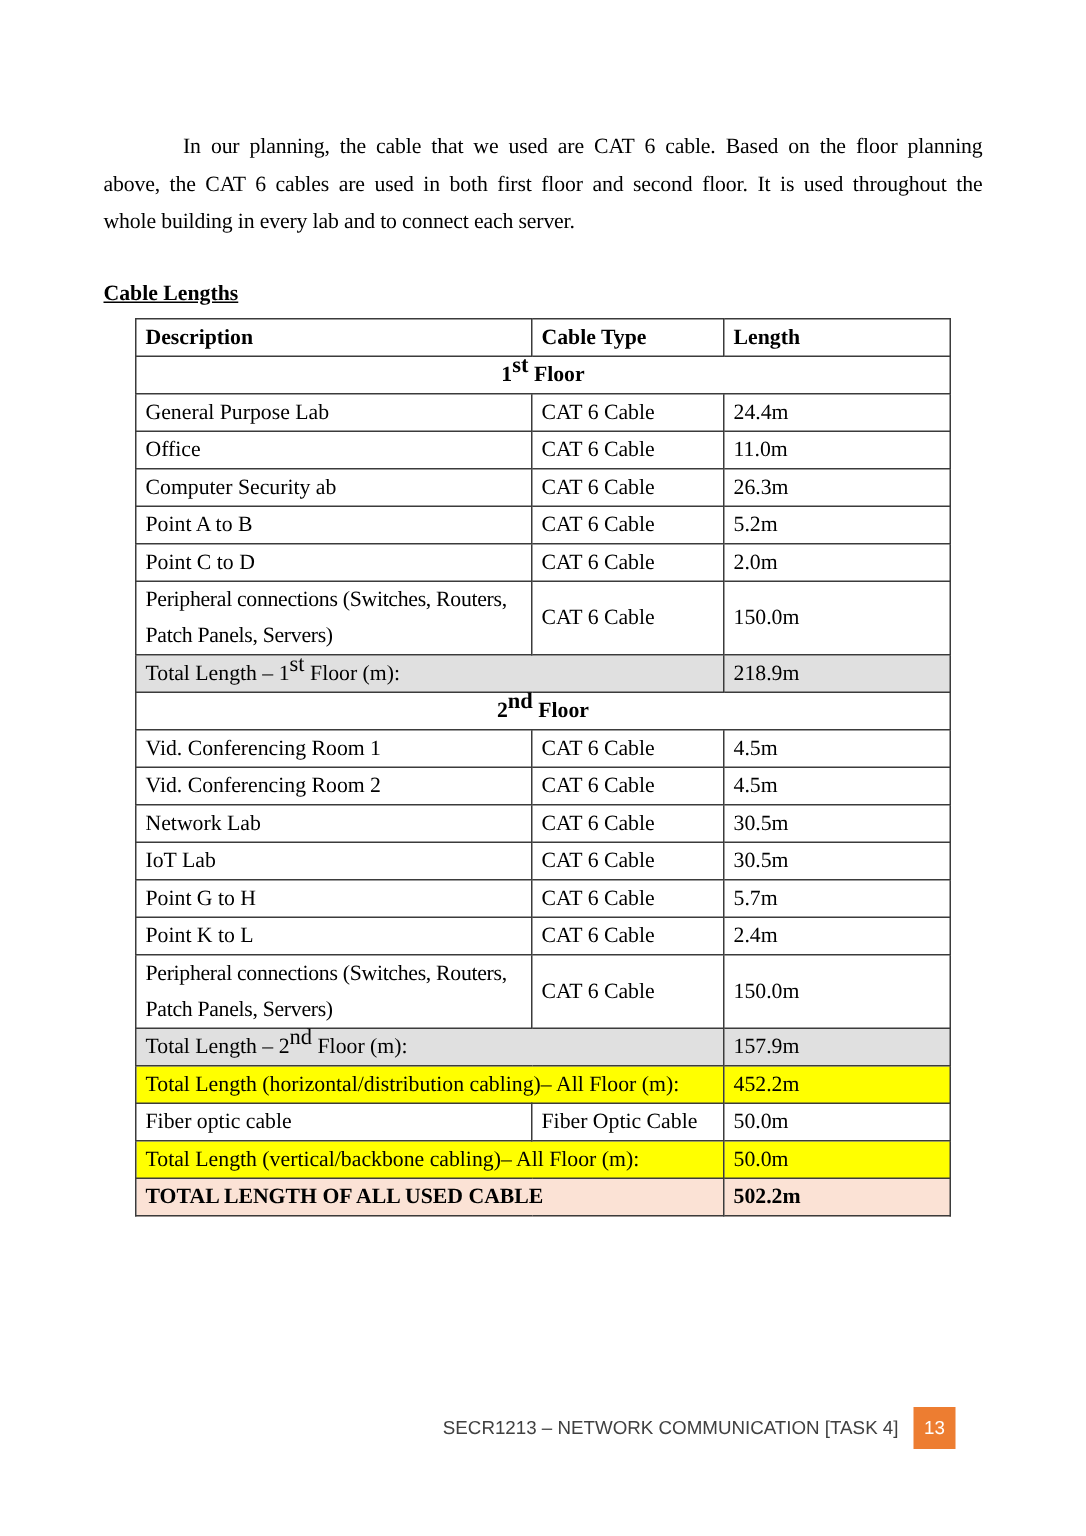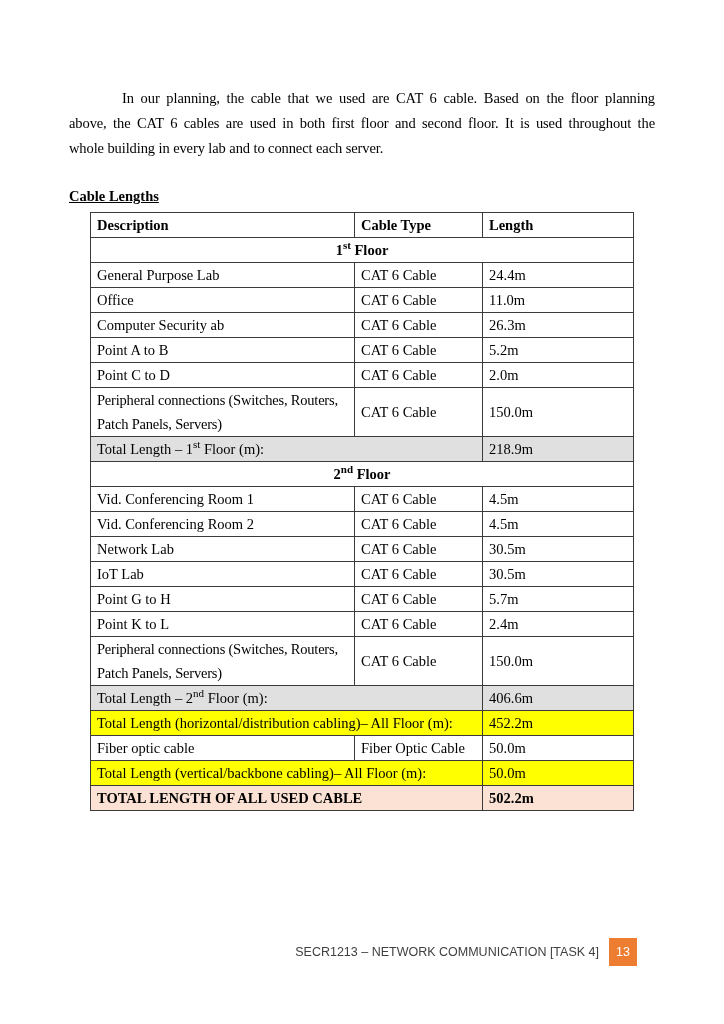--- a/index.html
+++ b/index.html
@@ -33,21 +33,21 @@
     border:1px solid #3b3b3b; padding:0 6px; height:25px; line-height:24px;
     vertical-align:middle; text-align:left; font-weight:normal; overflow:visible;
   }
   .cable th { font-weight:bold; text-align:left; }
   .floor-hdr td { font-weight:bold; text-align:center; }
   .row-gray td { background:#E0E0E0; }
   .row-yellow td { background:#FFFF00; }
   .row-peach td { background:#FBE2D5; font-weight:bold; }
   .val-center { text-align:center; }
   .grand-label { text-align:right; padding-right:8px; }
-  .cable sup { font-size:11px; vertical-align:super; line-height:0; }
+  .cable sup { font-size:15px; vertical-align:super; line-height:0; }
   .wrap2 { vertical-align:top; }
   .wrap2 .nw { white-space:nowrap; letter-spacing:-0.2px; }
   .nowrap { white-space:nowrap; }
   
   .footer {
     position:absolute; top:938px; right:87px; height:28px;
     display:flex; align-items:center;
     font-family:"Liberation Sans", sans-serif; font-size:12.5px; color:#404040;
   }
   .footer .ftext { margin-right:10px; }
@@ -160,21 +160,21 @@
     </tr>
 
     <tr>
       <td class="wrap2"><span class="nw">Peripheral connections (Switches, Routers,</span><br><span class="nw">Patch Panels, Servers)</span></td>
       <td class="wrap2">CAT 6 Cable</td>
       <td class="wrap2">150.0m</td>
     </tr>
 
     <tr class="row-gray">
       <td colspan="2" class="nowrap"><span>Total Length – 2</span><sup>nd</sup><span> Floor (m):</span></td>
-      <td class="val-center">406.6m</td>
+      <td class="val-center">157.9m</td>
     </tr>
 
     <tr class="row-yellow">
       <td colspan="2" class="nowrap">Total Length (horizontal/distribution cabling)– All Floor (m):</td>
       <td class="val-center">452.2m</td>
     </tr>
 
     <tr>
       <td>Fiber optic cable</td>
       <td>Fiber Optic Cable</td>

